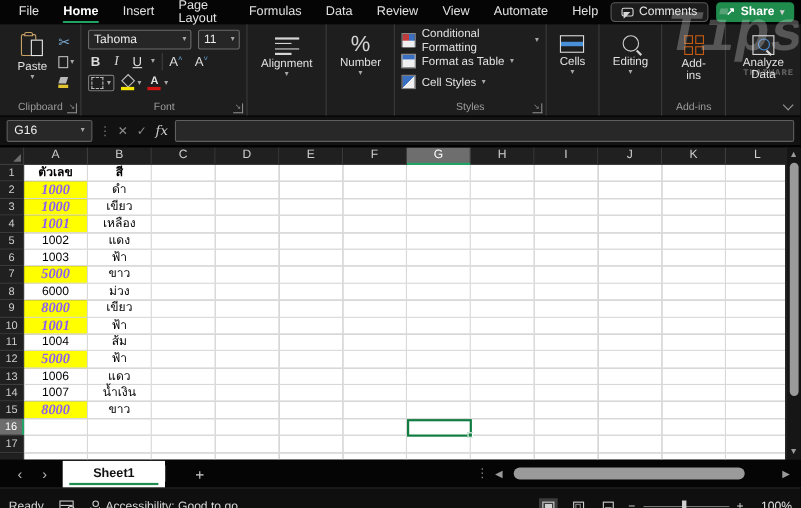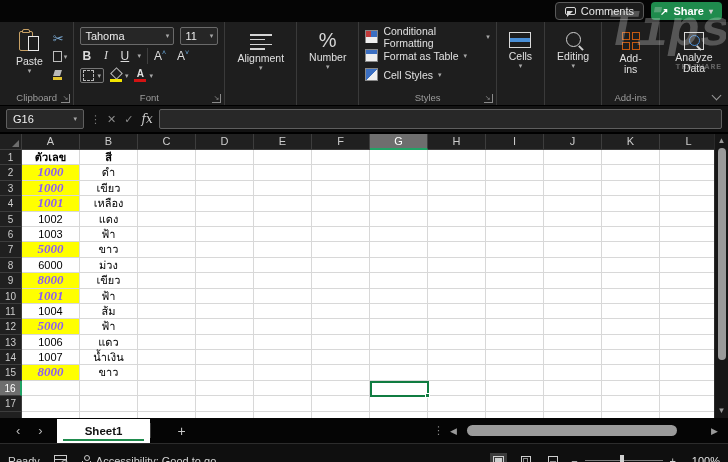--- a/index.html
+++ b/index.html
@@ -167,20 +167,32 @@
 </style>
 </head>
 <body>
 
 <div class="watermark">
   <div class="brand">Tips</div>
   <div class="site">THAIWARE</div>
 </div>
 
 <div class="menubar">
+  <div class="menu-items">
+      <div class="menu-item">File</div>
+      <div class="menu-item active">Home</div>
+      <div class="menu-item">Insert</div>
+      <div class="menu-item">Page Layout</div>
+      <div class="menu-item">Formulas</div>
+      <div class="menu-item">Data</div>
+      <div class="menu-item">Review</div>
+      <div class="menu-item">View</div>
+      <div class="menu-item">Automate</div>
+      <div class="menu-item">Help</div>
+    </div>
   <div class="menubar-right">
     <div class="comments-btn">
       <span class="bubble"></span>
       <span>Comments</span>
     </div>
     <div class="share-btn">
       <span class="share-arrow">↗</span>
       <span>Share</span>
       <span class="chev">▾</span>
     </div>

